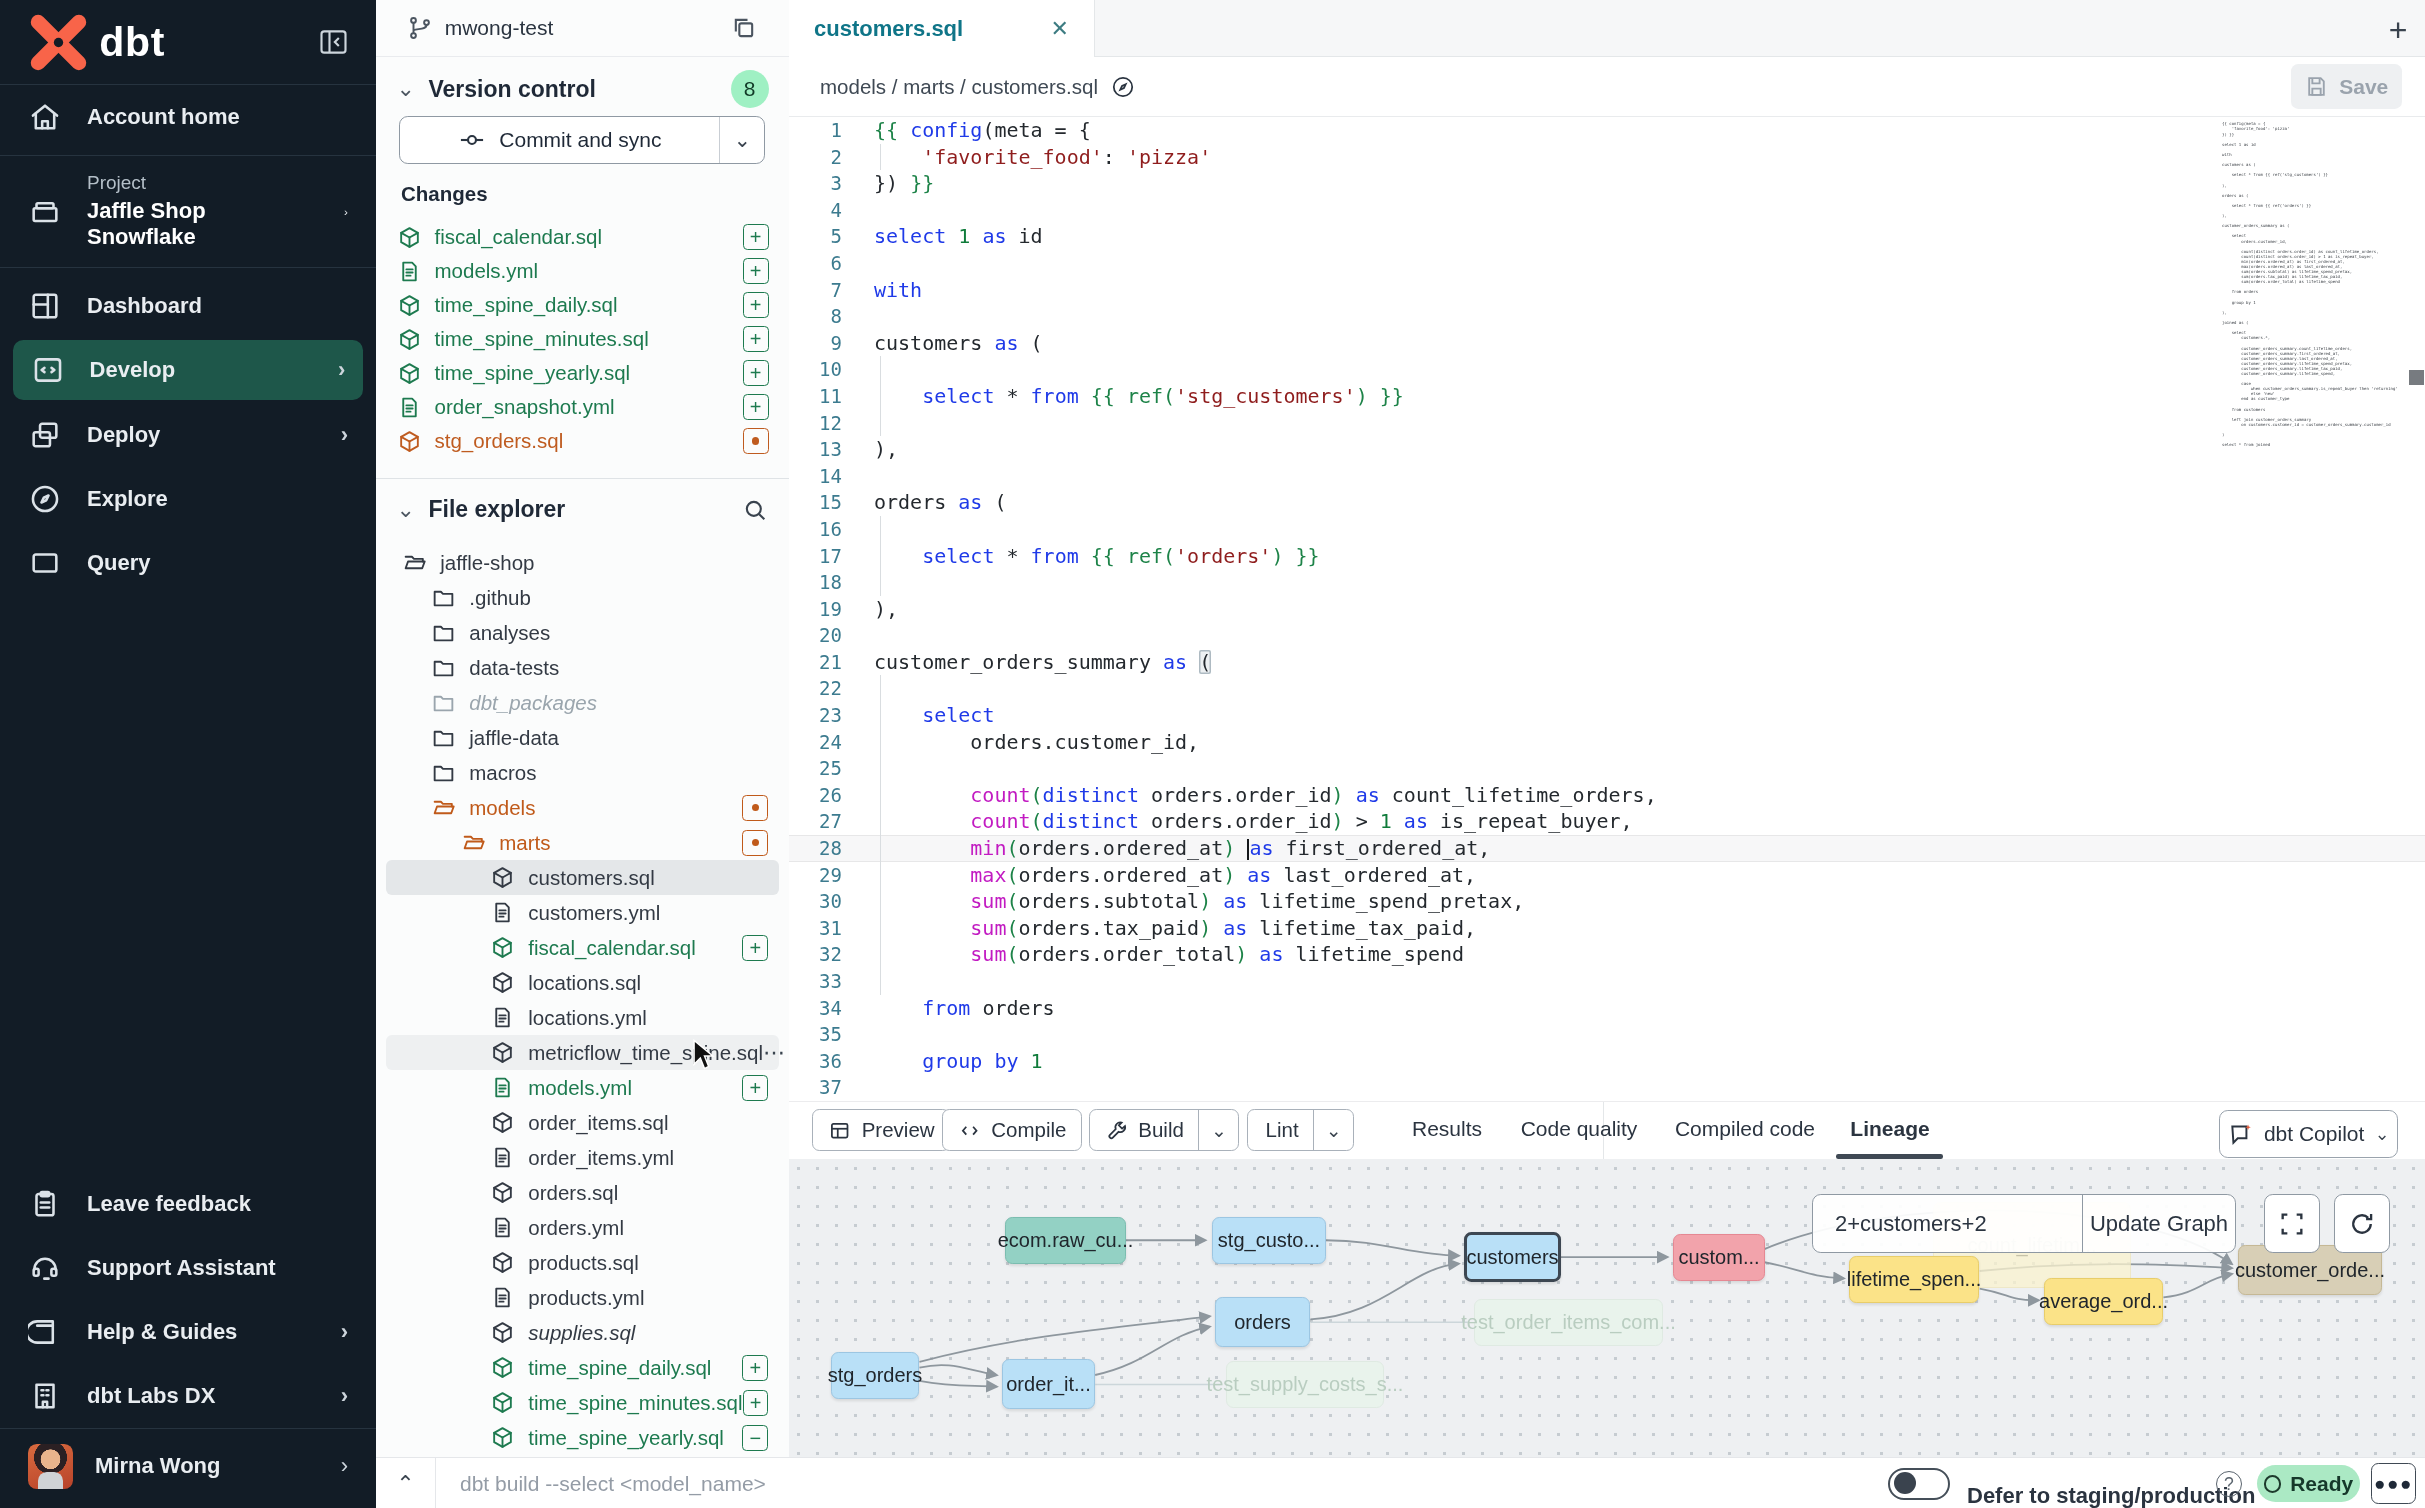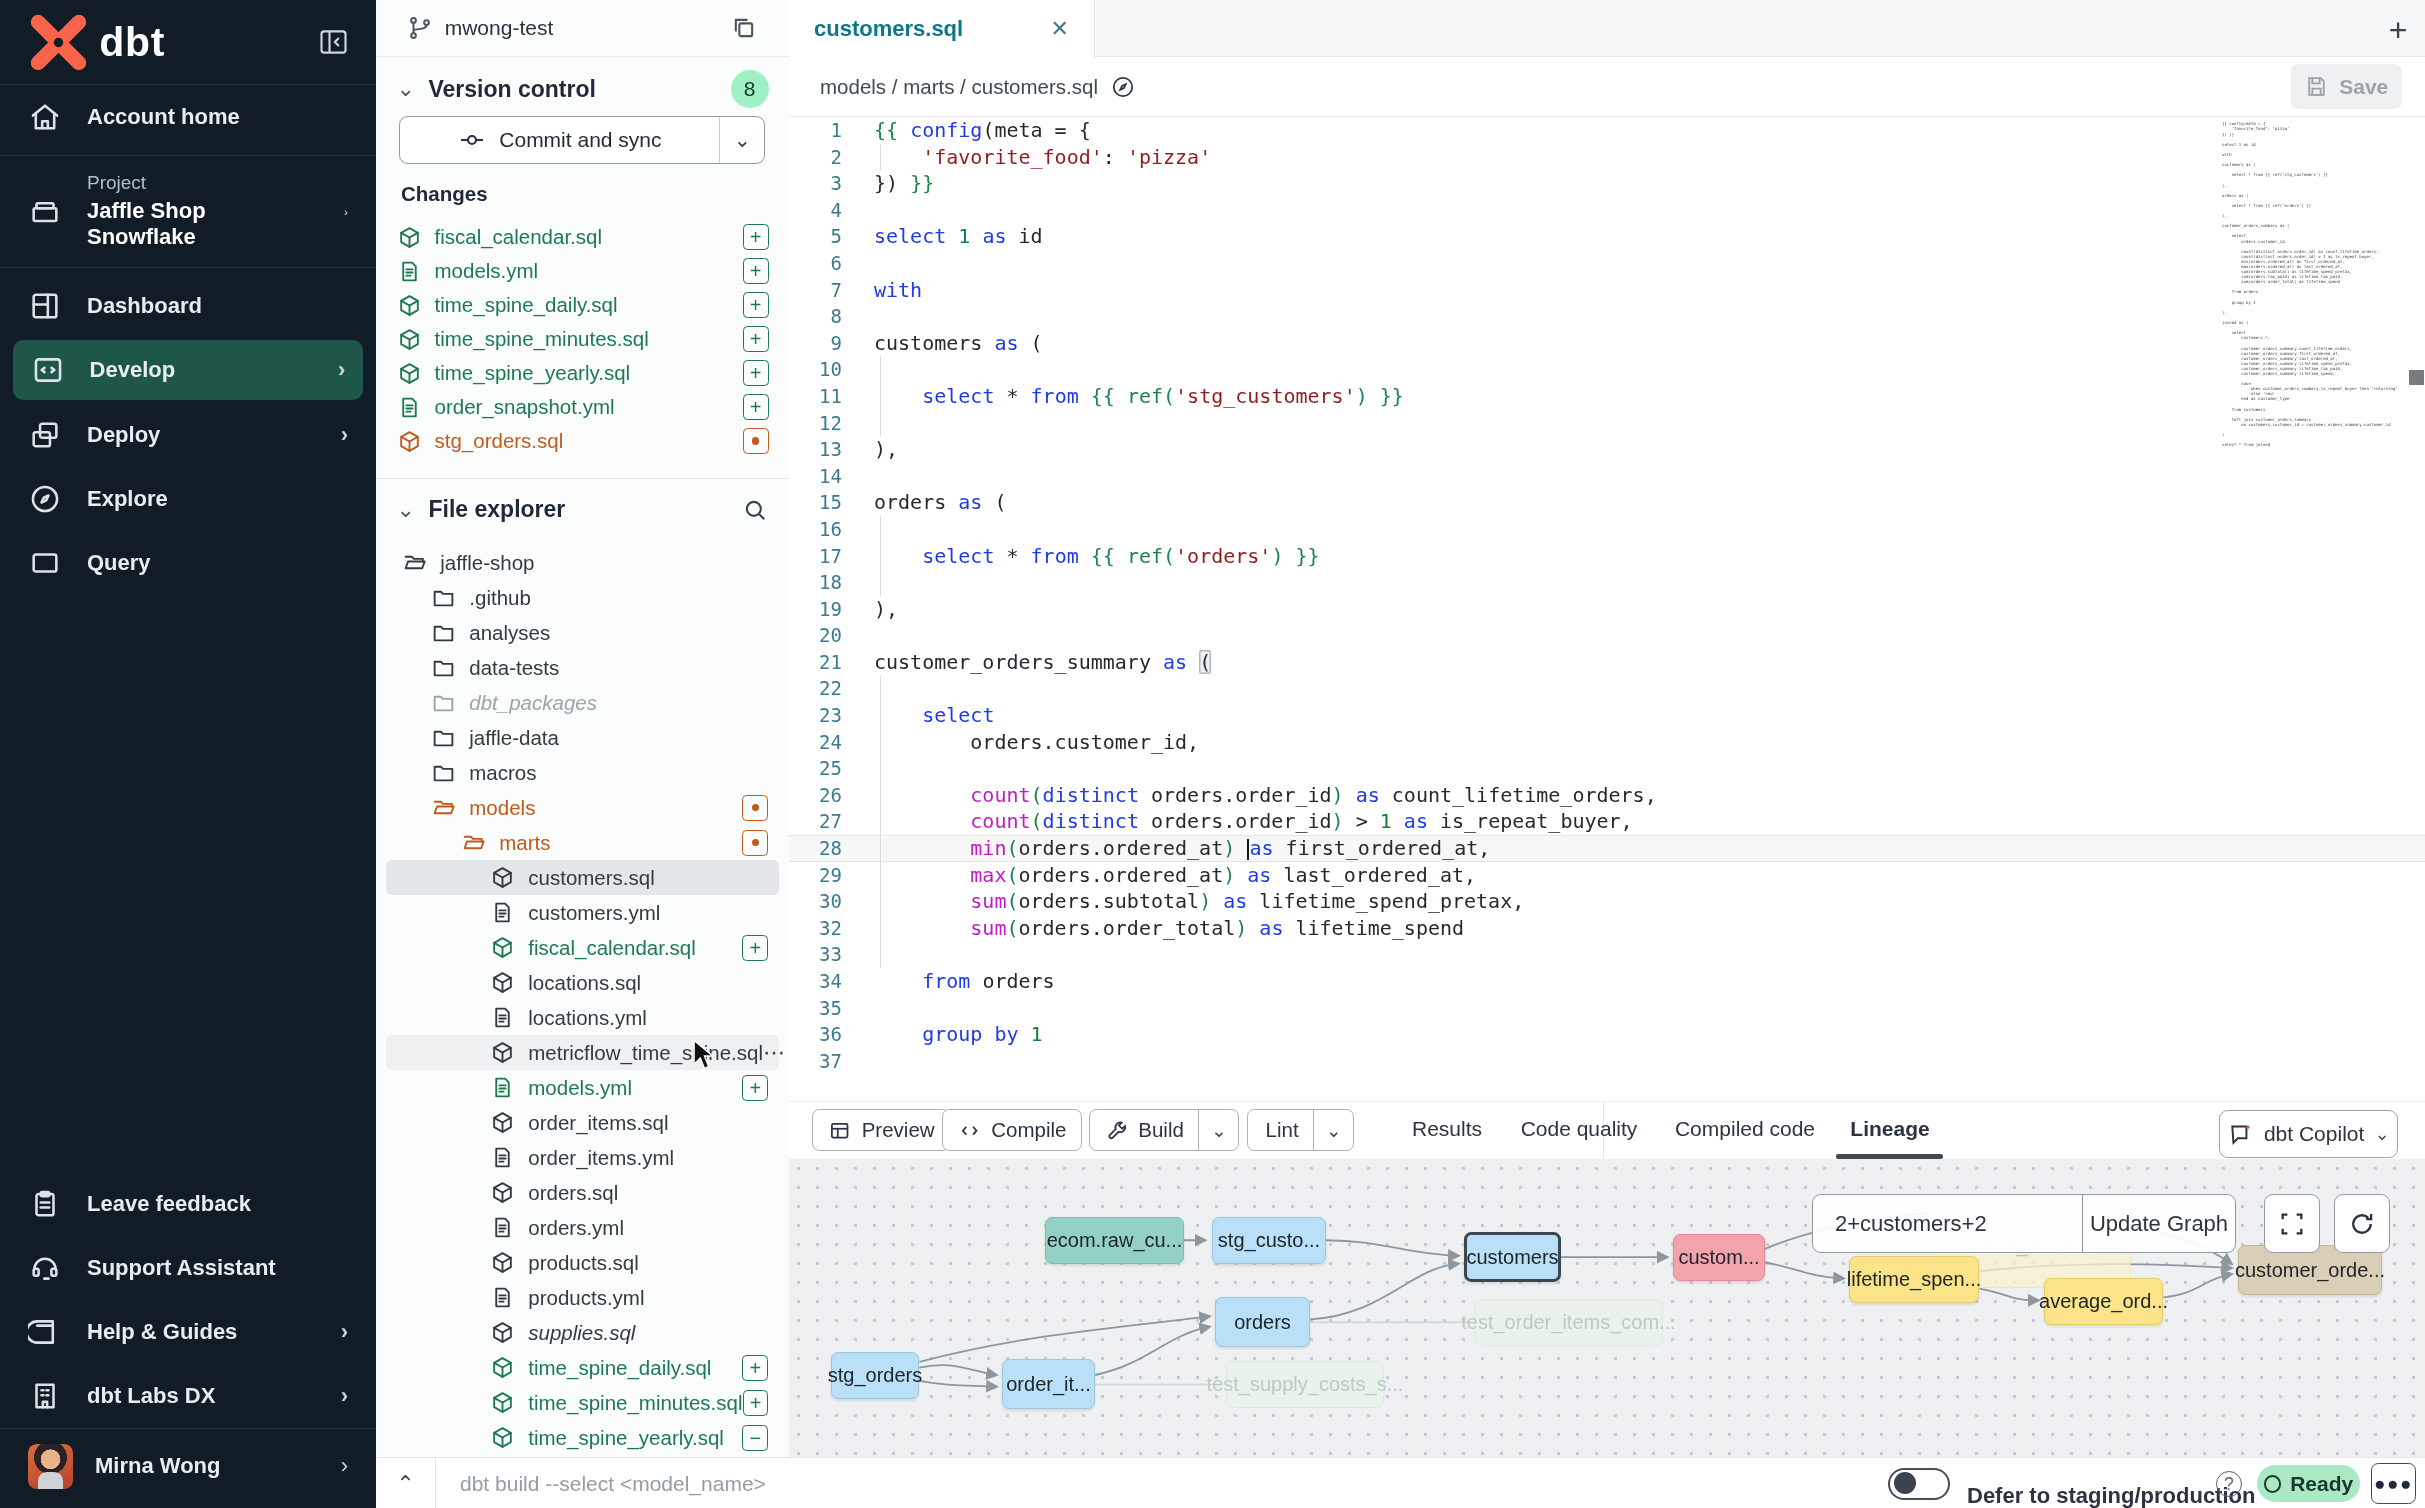--- a/index.html
+++ b/index.html
@@ -681,20 +681,21 @@
         <div class="cl"><span class="ln">21</span><span class="ct"><span class="tk-pl">customer_orders_summary </span><span class="tk-kw">as</span><span class="tk-pl"> </span><span class="tk-bm">(</span></span></div>
         <div class="cl"><span class="ln">22</span><span class="ct"><span class="guide"></span></span></div>
         <div class="cl"><span class="ln">23</span><span class="ct"><span class="guide"></span><span class="tk-pl">    </span><span class="tk-kw">select</span></span></div>
         <div class="cl"><span class="ln">24</span><span class="ct"><span class="guide"></span><span class="tk-pl">        orders.customer_id,</span></span></div>
         <div class="cl"><span class="ln">25</span><span class="ct"><span class="guide"></span></span></div>
         <div class="cl"><span class="ln">26</span><span class="ct"><span class="guide"></span><span class="tk-pl">        </span><span class="tk-fn">count</span><span class="tk-jj">(</span><span class="tk-kw">distinct</span><span class="tk-pl"> orders.order_id</span><span class="tk-jj">)</span><span class="tk-kw"> as </span><span class="tk-pl">count_lifetime_orders,</span></span></div>
         <div class="cl"><span class="ln">27</span><span class="ct"><span class="guide"></span><span class="tk-pl">        </span><span class="tk-fn">count</span><span class="tk-jj">(</span><span class="tk-kw">distinct</span><span class="tk-pl"> orders.order_id</span><span class="tk-jj">)</span><span class="tk-pl"> &gt; </span><span class="tk-nu">1</span><span class="tk-kw"> as </span><span class="tk-pl">is_repeat_buyer,</span></span></div>
         <div class="cl cur"><span class="ln">28</span><span class="ct"><span class="guide"></span><span class="tk-pl">        </span><span class="tk-fn">min</span><span class="tk-jj">(</span><span class="tk-pl">orders.ordered_at</span><span class="tk-jj">)</span><span class="tk-pl"> </span><span class="caret"></span><span class="tk-kw">as </span><span class="tk-pl">first_ordered_at,</span></span></div>
         <div class="cl"><span class="ln">29</span><span class="ct"><span class="guide"></span><span class="tk-pl">        </span><span class="tk-fn">max</span><span class="tk-jj">(</span><span class="tk-pl">orders.ordered_at</span><span class="tk-jj">)</span><span class="tk-kw"> as </span><span class="tk-pl">last_ordered_at,</span></span></div>
         <div class="cl"><span class="ln">30</span><span class="ct"><span class="guide"></span><span class="tk-pl">        </span><span class="tk-fn">sum</span><span class="tk-jj">(</span><span class="tk-pl">orders.subtotal</span><span class="tk-jj">)</span><span class="tk-kw"> as </span><span class="tk-pl">lifetime_spend_pretax,</span></span></div>
+        <div class="cl"><span class="ln">31</span><span class="ct"><span class="guide"></span><span class="tk-pl">        </span><span class="tk-fn">sum</span><span class="tk-jj">(</span><span class="tk-pl">orders.tax_paid</span><span class="tk-jj">)</span><span class="tk-kw"> as </span><span class="tk-pl">lifetime_tax_paid,</span></span></div>
         <div class="cl"><span class="ln">32</span><span class="ct"><span class="guide"></span><span class="tk-pl">        </span><span class="tk-fn">sum</span><span class="tk-jj">(</span><span class="tk-pl">orders.order_total</span><span class="tk-jj">)</span><span class="tk-kw"> as </span><span class="tk-pl">lifetime_spend</span></span></div>
         <div class="cl"><span class="ln">33</span><span class="ct"><span class="guide"></span></span></div>
         <div class="cl"><span class="ln">34</span><span class="ct"><span class="tk-pl">    </span><span class="tk-kw">from </span><span class="tk-pl">orders</span></span></div>
         <div class="cl"><span class="ln">35</span><span class="ct"></span></div>
         <div class="cl"><span class="ln">36</span><span class="ct"><span class="tk-pl">    </span><span class="tk-kw">group by </span><span class="tk-nu">1</span></span></div>
         <div class="cl"><span class="ln">37</span><span class="ct"></span></div>
       </div>
     <div id="minimap">{{ config(meta = {
     'favorite_food': 'pizza'
 }) }}
@@ -827,21 +828,21 @@
           <path d="M2704 1760 C2748 1768 2742 1776 2784 1776" fill="none" stroke="#8e979e" stroke-width="2.5" marker-end="url(#arrow)"></path>
           <path d="M2955 1772 C3005 1766 3008 1748 3048 1740" fill="none" stroke="#8e979e" stroke-width="2.5" marker-end="url(#arrow)"></path>
           <path d="M1256 1868 C1300 1858 1322 1872 1361 1878" fill="none" stroke="#8e979e" stroke-width="2.5" marker-end="url(#arrow)"></path>
           <path d="M1256 1886 C1300 1894 1322 1892 1361 1894" fill="none" stroke="#8e979e" stroke-width="2.5" marker-end="url(#arrow)"></path>
           <path d="M1496 1878 C1570 1862 1592 1824 1652 1812" fill="none" stroke="#8e979e" stroke-width="2.5" marker-end="url(#arrow)"></path>
           <path d="M1256 1860 C1400 1822 1540 1812 1652 1798" fill="none" stroke="#8e979e" stroke-width="2.5" marker-end="url(#arrow)"></path>
         </g>
     </svg>
     <div id="lineage-nodes">
         <div class="lnode ghost" style="left: 1144px; top: 43px; width: 198px; height: 86px;">count_lifetim...</div>
-        <div class="lnode teal" style="left: 216px; top: 58px; width: 139px; height: 47px; margin-left: 40px;">ecom.raw_cu...</div>
+        <div class="lnode teal" style="left: 216px; top: 58px; width: 121px; height: 47px;">ecom.raw_cu...</div>
         <div class="lnode blue" style="left: 423px; top: 58px; width: 114px; height: 47px;">stg_custo...</div>
         <div class="lnode blue selected" style="left: 675px; top: 73px; width: 97px; height: 50px;">customers</div>
         <div class="lnode pink" style="left: 884px; top: 75px; width: 92px; height: 47px;">custom...</div>
         <div class="lnode yellow" style="left: 1060px; top: 97px; width: 130px; height: 47px;">lifetime_spen...</div>
         <div class="lnode yellow" style="left: 1255px; top: 119px; width: 119px; height: 47px;">average_ord...</div>
         <div class="lnode tan" style="left: 1449px; top: 86px; width: 144px; height: 50px;">customer_orde...</div>
         <div class="lnode blue" style="left: 42px; top: 193px; width: 88px; height: 47px;">stg_orders</div>
         <div class="lnode blue" style="left: 213px; top: 200px; width: 93px; height: 50px;">order_it...</div>
         <div class="lnode blue" style="left: 426px; top: 138px; width: 95px; height: 50px;">orders</div>
         <div class="lnode testfaded" style="left: 685px; top: 140px; width: 189px; height: 47px;">test_order_items_com...</div>

